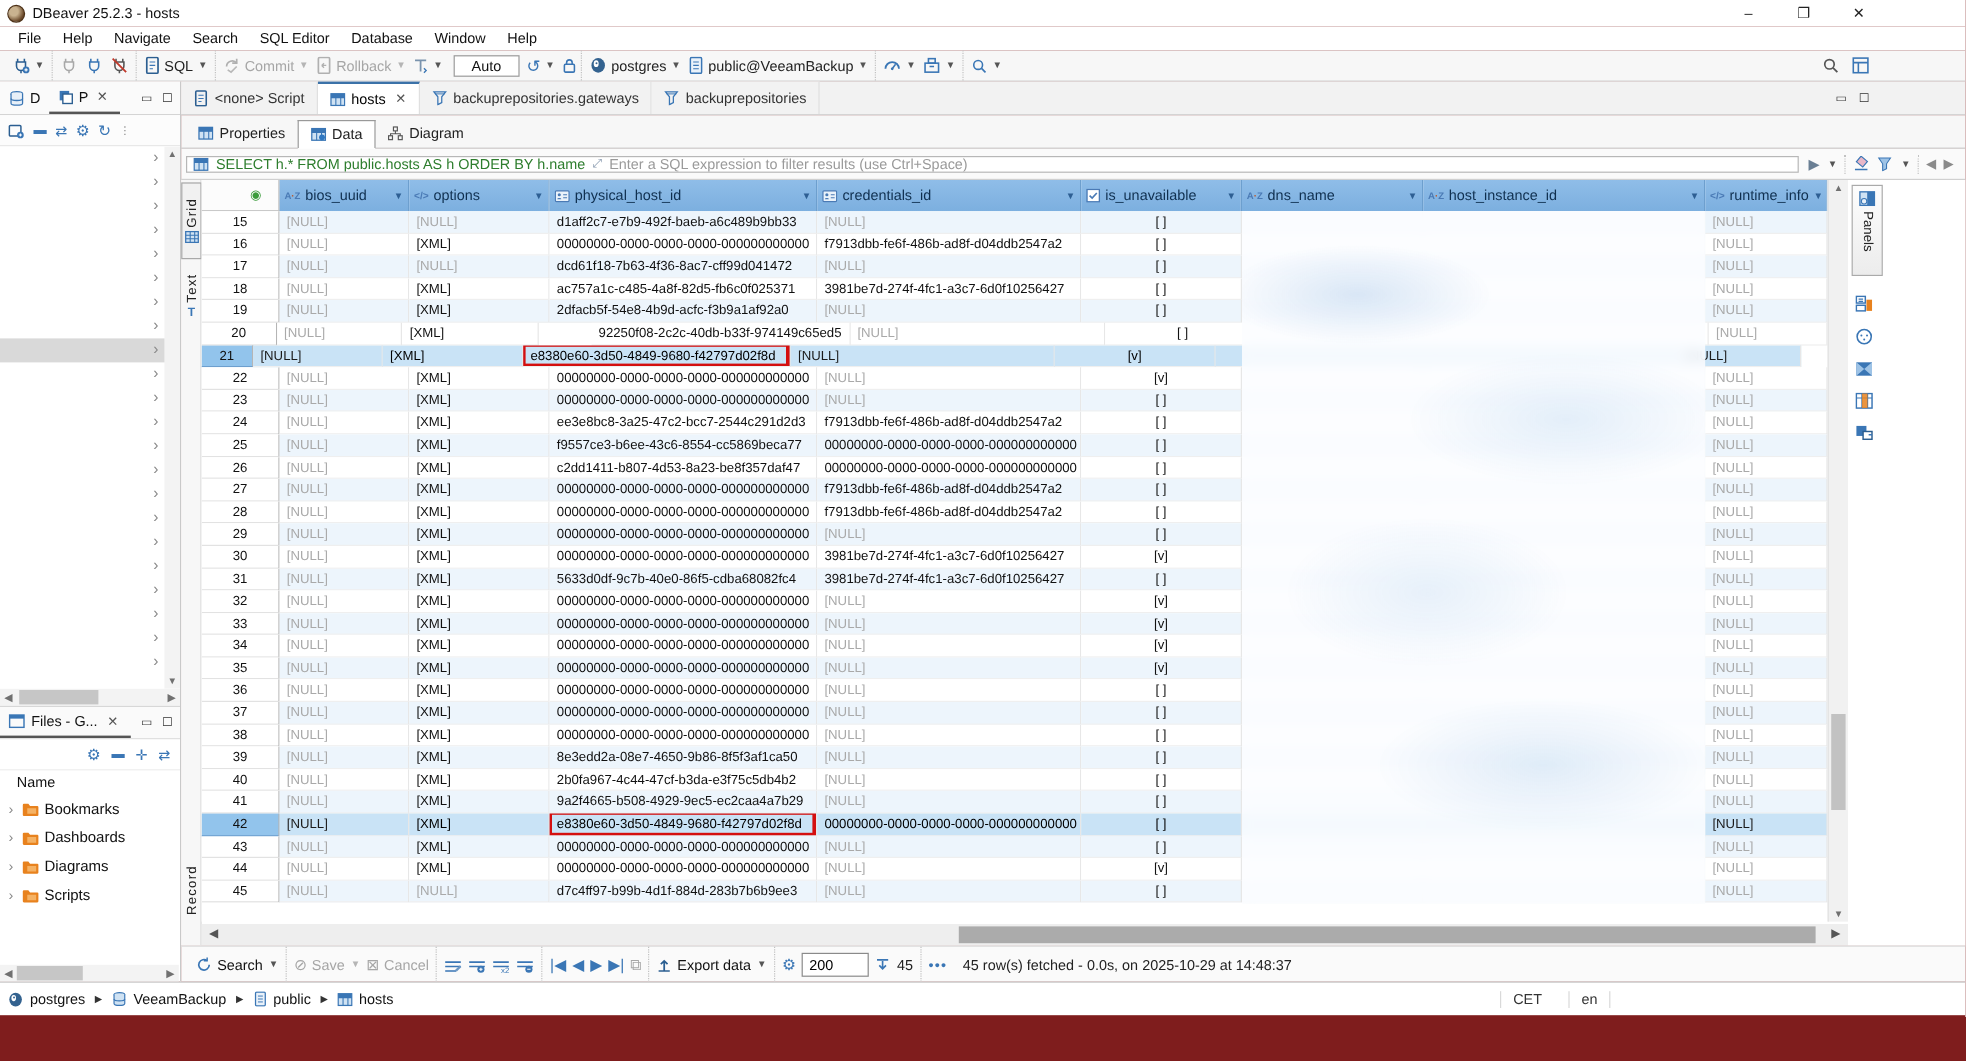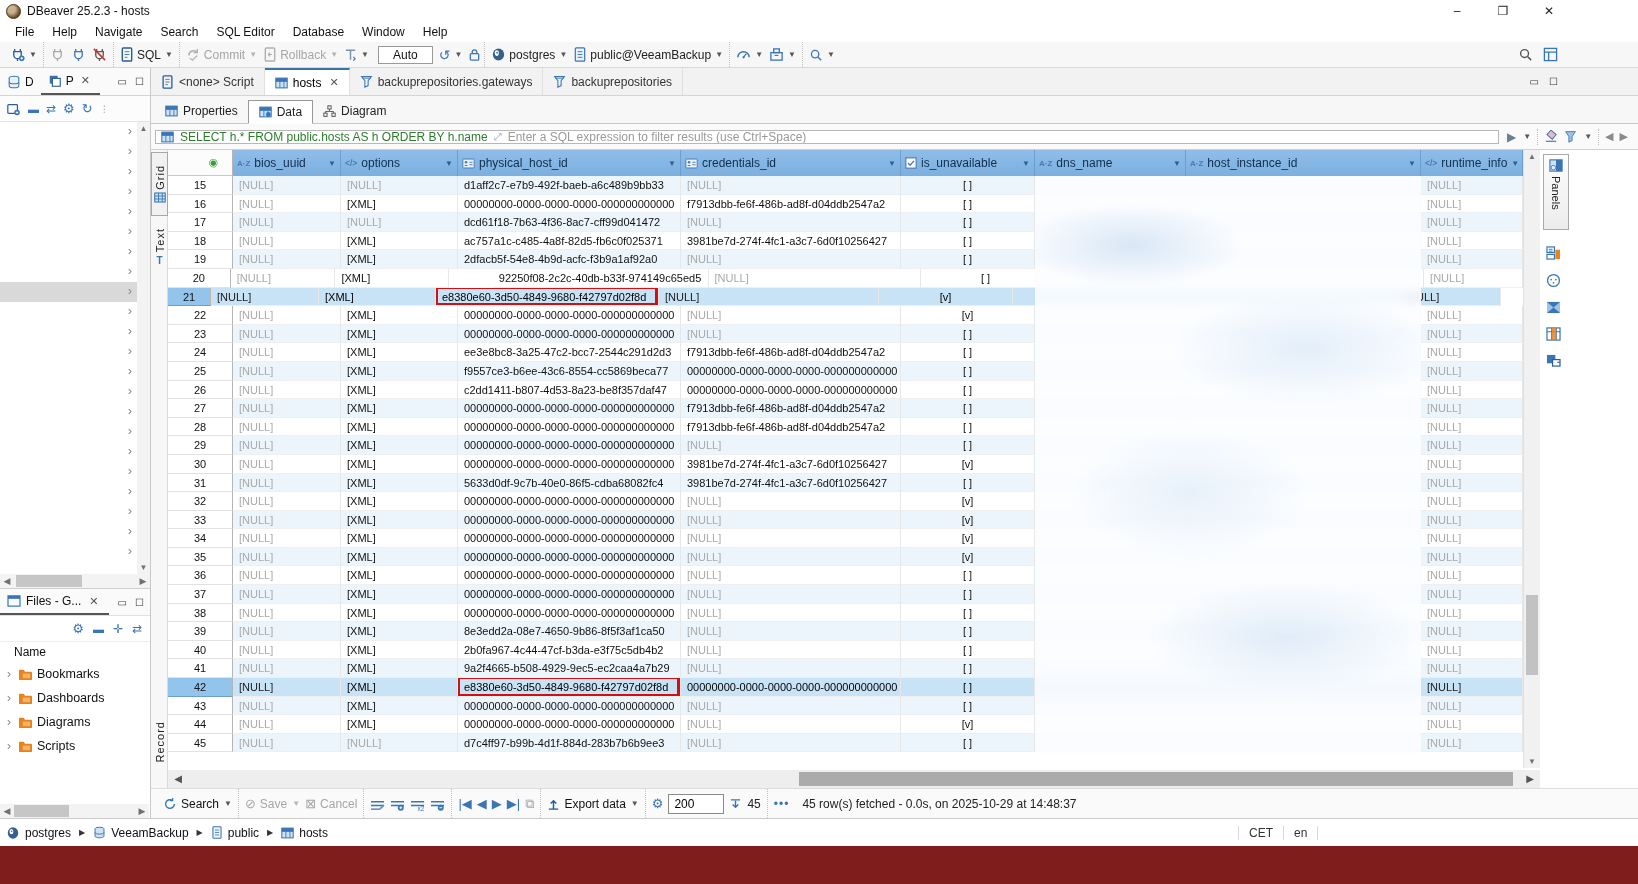--- a/index.html
+++ b/index.html
@@ -144,21 +144,21 @@
 .bb-ic.gray { color:#a6a6a6; }
 .fetch-input { width:56px; height:20px; border:1px solid #8a8a8a; background:#fff; font-size:12px; padding:0 5px; font-family:"Liberation Sans",sans-serif; }
 .bb-status { color:#222; padding-left:8px; }
 .bb-dots { color:#3a76b5; letter-spacing:1px; }
 
 
 .statusbar { position:absolute; left:0; top:818px; right:0; height:28px; background:#fff; border-top:1px solid #ccc; display:flex; align-items:center; padding-left:6px; }
 .crumb { display:flex; align-items:center; gap:5px; font-size:12px; color:#111; }
 .crumb-sep { font-size:8px; color:#333; margin:0 3px; }
 .sb-right { position:absolute; left:1238px; display:flex; align-items:center; height:18px; }
-.sb-cell { padding:0 10px; border-left:1px solid #d9d9d9; font-size:12px; color:#333; }
+.sb-cell { padding:0 10px; border-left:1px solid #d9d9d9; font-size:12px; color:#333;margin-left:12px; }
 .sb-cell:last-child { border-right:1px solid #d9d9d9; }
 
 
 svg.i { vertical-align:middle; }
 </style>
 </head>
 <body>
 
 <div class="window">
 

